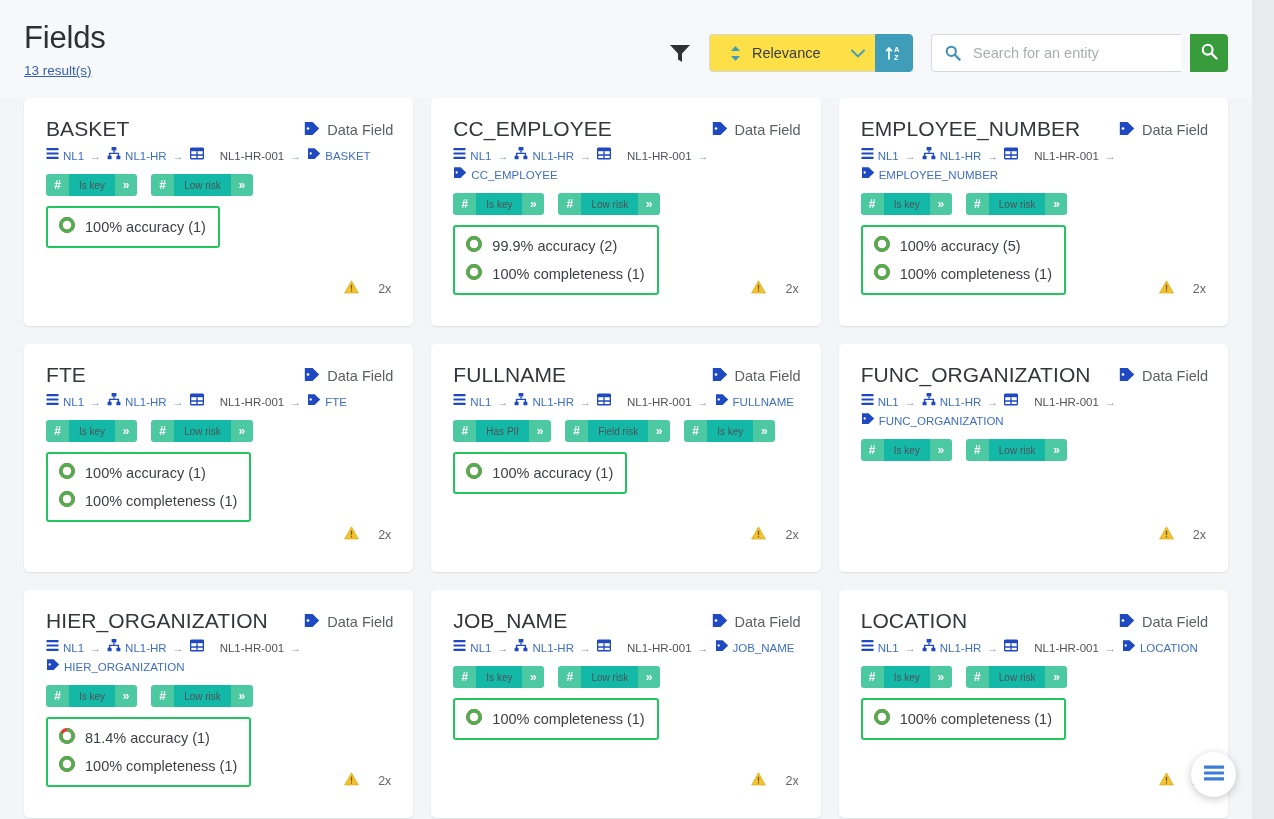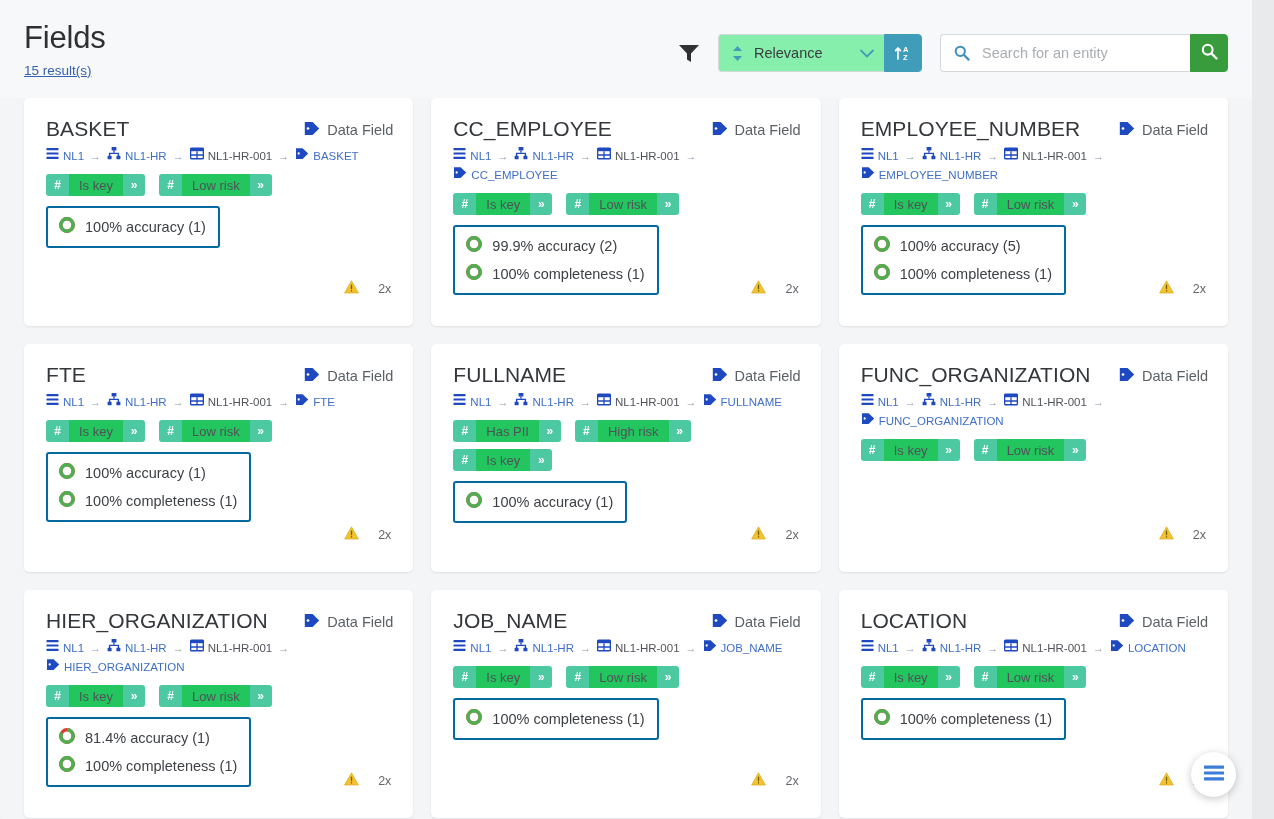--- a/index.html
+++ b/index.html
@@ -54,25 +54,25 @@
     cursor: pointer;
     display: flex;
     align-items: center;
   }
 
   .sort-group { display: flex; align-items: stretch; margin-right: 18px; }
   .sort-select {
     display: flex; align-items: center;
     height: 38px;
     min-width: 166px;
-    background: #86efac;
+    background: #fde047;
     border: 1px solid #d5d8dc;
     border-right: none;
     border-radius: 4px 0 0 4px;
-    padding: 0 10px 0 13px;
+    padding: 0 10px 0 20px;
     cursor: pointer;
   }
   .sort-select .updown { margin-right: 11px; display: flex; }
   .sort-select .sel-label {
     flex: 1;
     font-size: 14.5px;
     color: #3a3d40;
   }
   .sort-select .chev { margin-left: 10px; display: flex; }
   .sort-dir-btn {
@@ -86,21 +86,21 @@
   .sort-dir-btn .azglyph {
     color: #fff;
     font-size: 13px;
     font-weight: bold;
     line-height: 1;
     letter-spacing: -0.3px;
     display: flex;
     align-items: center;
   }
 
-  .search-group { display: flex; align-items: flex-start; }
+  .search-group { display: flex; align-items: flex-start; gap: 9px; }
   .search-box {
     display: flex; align-items: center;
     width: 250px; height: 38px;
     background: #fff;
     border: 1px solid #d5d8dc;
     border-right: none;
     border-radius: 4px 0 0 4px;
     padding: 0 8px 0 13px;
   }
   .search-box .sicon { margin-right: 10px; display: flex; }
@@ -172,21 +172,21 @@
   .breadcrumb .bc-item {
     display: inline-flex;
     align-items: center;
     gap: 4px;
     white-space: nowrap;
   }
   .breadcrumb .bc-label {
     color: #3f6fc4;
     cursor: pointer;
   }
-  .breadcrumb .bc-label.plain { color: #50535a; }
+  .breadcrumb .bc-label.plain { color: #50535a; margin-left: 12px; }
   .breadcrumb .arrow {
     color: #8d99ad;
     margin: 0 6px;
     font-size: 11px;
   }
 
   .tags {
     display: flex;
     flex-wrap: wrap;
     gap: 7px 14px;
@@ -202,39 +202,39 @@
   }
   .chip .hashseg {
     background: #4cc9a1;
     color: #fff;
     font-size: 12px;
     font-weight: bold;
     display: flex; align-items: center; justify-content: center;
     width: 23px;
   }
   .chip .midseg {
-    background: #22c55e;
+    background: #14b8a6;
     color: #4f5257;
-    font-size: 13px;
+    font-size: 10px;
     display: flex; align-items: center;
     padding: 0 10px;
   }
   .chip .arrseg {
     background: #4cc9a1;
     color: #fff;
     font-size: 12px;
     font-weight: bold;
     display: flex; align-items: center; justify-content: center;
     width: 22px;
   }
 
   .metrics-wrap { position: relative; }
   .metrics {
     display: inline-block;
-    border: 2px solid #0369a1;
+    border: 2px solid #22c55e;
     border-radius: 3px;
     padding: 5px 12px 5px 10px;
   }
   .metric-row {
     display: flex;
     align-items: center;
     gap: 9px;
     padding: 3px 0;
   }
   .metric-text {
@@ -271,21 +271,21 @@
   }
 </style>
 </head>
 <body>
 
 <div id="app">
 
   <div class="header">
     <div class="title-block">
       <div class="page-title">Fields</div>
-      <span class="result-count">15 result(s)</span>
+      <span class="result-count">13 result(s)</span>
     </div>
 
     <div class="toolbar">
 
       <span class="filter-icon">
         <svg width="22" height="20" viewBox="0 0 22 20">
           <path d="M1 2 L21 2 L13 10.5 L13 19 L9 16.5 L9 10.5 Z" fill="#2f3134"></path>
         </svg>
       </span>
 
@@ -670,21 +670,21 @@
             <span class="bc-label">FULLNAME</span>
           </span></div>
         <div class="tags">
           <span class="chip">
             <span class="hashseg">#</span>
             <span class="midseg">Has PII</span>
             <span class="arrseg">»</span>
           </span>
           <span class="chip">
             <span class="hashseg">#</span>
-            <span class="midseg">High risk</span>
+            <span class="midseg">Field risk</span>
             <span class="arrseg">»</span>
           </span>
           <span class="chip">
             <span class="hashseg">#</span>
             <span class="midseg">Is key</span>
             <span class="arrseg">»</span>
           </span>
         </div>
         <div class="metrics-wrap"><div class="metrics"><div class="metric-row">
               <span><svg width="18" height="18" viewBox="0 0 18 18">

